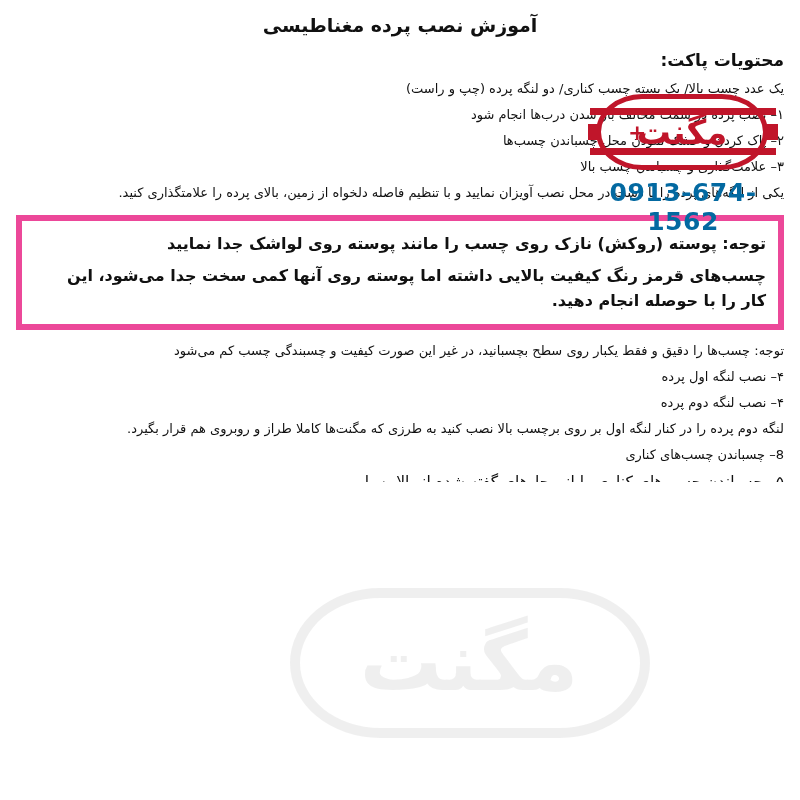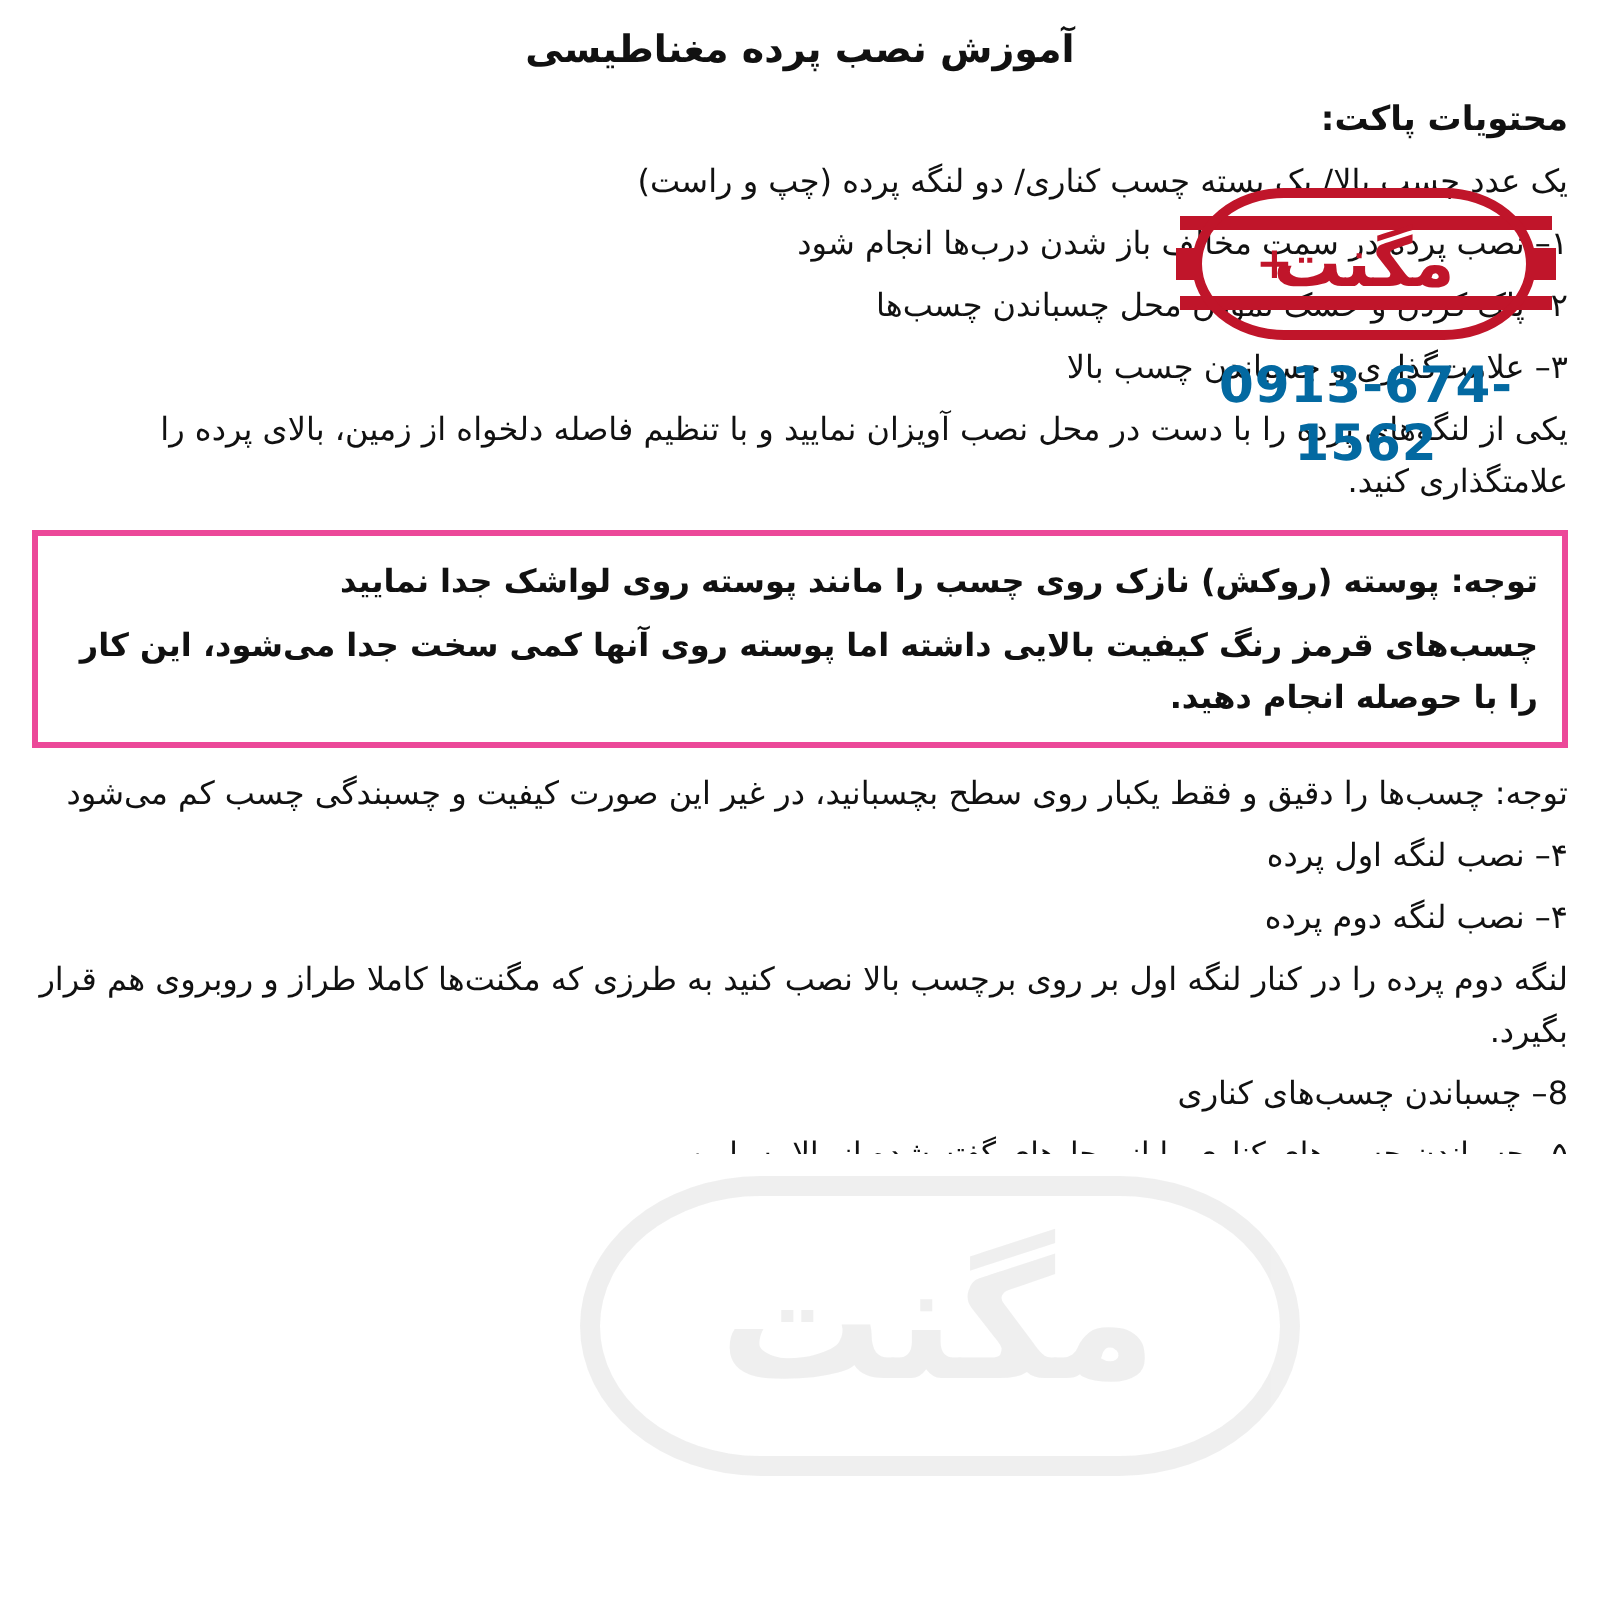--- a/index.html
+++ b/index.html
@@ -32,31 +32,31 @@
     direction: rtl;
   }
   .section-head {
     font-weight: bold;
     font-size: 17px;
     text-align: right;
     margin: 0 0 8px 0;
     direction: rtl;
   }
   .line {
-    font-size: 16px;
+    font-size: 13px;
     text-align: right;
     direction: rtl;
     line-height: 1.62;
     margin: 0 0 5px 0;
   }
   .line.two {
     line-height: 1.62;
   }
   .notice {
-    border: 3px solid #ec4899;
+    border: 6px solid #ec4899;
     padding: 10px 12px 10px 20px;
     margin: 12px 0 10px 0;
     direction: rtl;
   }
   .notice p {
     margin: 0 0 6px 0;
     font-weight: bold;
     font-size: 16px;
     line-height: 1.6;
     text-align: right;

